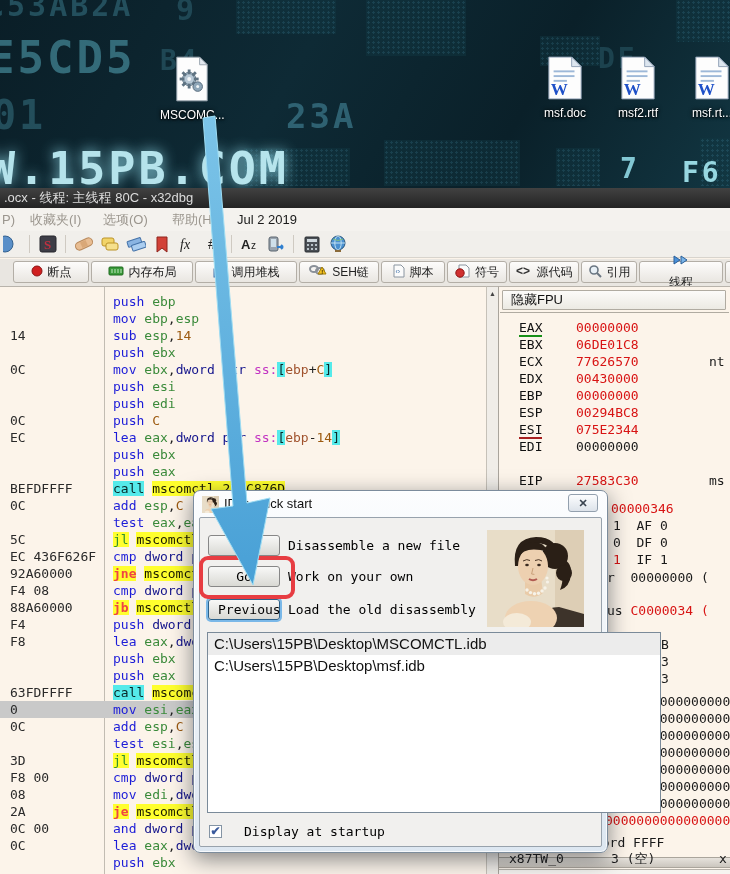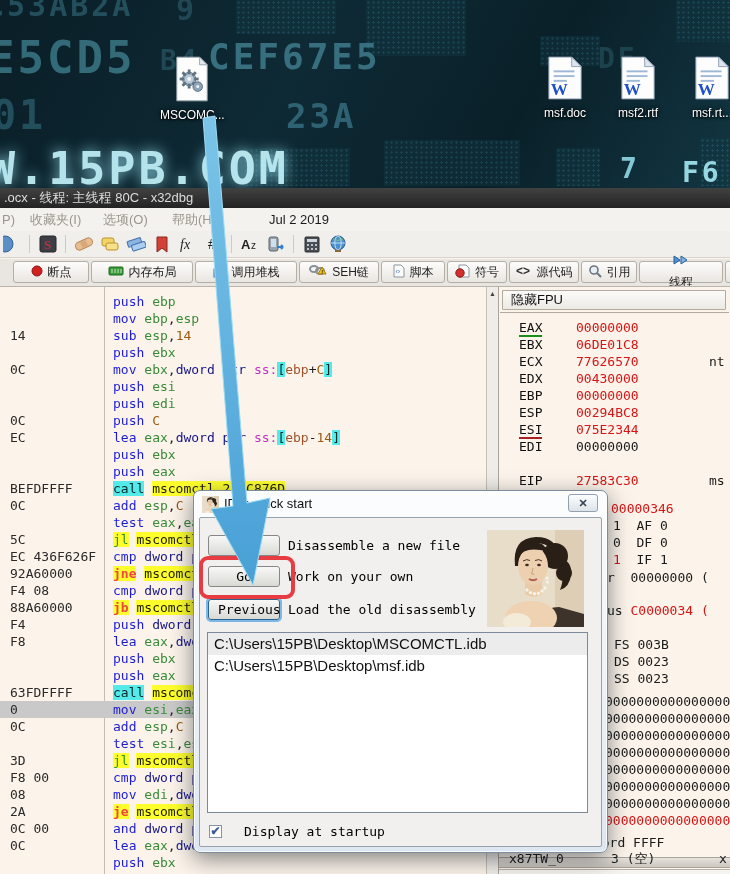--- a/index.html
+++ b/index.html
@@ -12,21 +12,21 @@
   .bg-block{position:absolute;background-color:#123843;background-image:radial-gradient(#2a6274 1px,transparent 1.4px);background-size:5px 5px;}
   .dicon{position:absolute;top:56px;width:64px;text-align:center;cursor:pointer;}
   .dicon-img{display:inline-block;}
   .dicon-label{margin-top:2px;font-size:12px;color:#fff;text-shadow:0 1px 2px #000,0 0 4px #000;}
   
   .xwin{position:absolute;left:0;top:188px;width:730px;height:686px;background:#fcf4ea;}
   .titlebar{position:absolute;left:0;top:0;width:100%;height:20px;
             background:linear-gradient(#414141,#232323);color:#dcdcdc;font-size:13px;line-height:20px;padding-left:4px;box-sizing:border-box;}
   .menubar{position:absolute;left:0;top:20px;width:100%;height:23px;background:#f4f2ee;border-bottom:1px solid #ddd9d2;font-size:13px;line-height:23px;}
   .menu-item{position:absolute;top:0;color:#9b968e;}
-  .menu-date{position:absolute;top:0;color:#1a1a1a;margin-left:32px;}
+  .menu-date{position:absolute;top:0;color:#1a1a1a;}
   .toolbar{position:absolute;left:0;top:43px;width:100%;height:27px;background:#f1efeb;border-bottom:1px solid #d8d4cd;
            display:flex;align-items:center;gap:5px;padding-left:1px;box-sizing:border-box;}
   .tbi{width:21px;height:21px;display:flex;align-items:center;justify-content:center;font-size:14px;}
   .tb-sep{width:1px;height:18px;background:#cfcac2;margin:0 2px;}
   .tabbar{position:absolute;left:0;top:71px;width:100%;height:39px;background:#e9e6e1;border-bottom:1px solid #b8b3ab;
           display:flex;padding:2px 0 0 12px;box-sizing:border-box;}
   .tab{height:22px;margin:0 1px;background:linear-gradient(#fdfcfb,#e9e6e1);border:1px solid #b3aea6;border-radius:3px;
        display:flex;align-items:center;justify-content:center;gap:5px;font-size:12px;color:#222;flex:none;box-sizing:border-box;}
   
   .main{position:absolute;left:0;top:98px;width:730px;height:588px;}
@@ -61,21 +61,21 @@
           box-shadow:0 6px 22px rgba(10,15,25,.5), inset 0 0 0 1px rgba(255,255,255,.75);box-sizing:border-box;}
   .dlg-icon{position:absolute;left:8px;top:5px;width:17px;height:17px;}
   .dlg-title{position:absolute;left:30px;top:5px;font-size:13px;color:#101010;}
   .dlg-close{position:absolute;right:9px;top:3px;width:30px;height:18px;background:linear-gradient(#fcfdfe,#dde3ea);
              border:1px solid #93a0ae;border-radius:3px;color:#3a4450;font-size:11px;text-align:center;line-height:16px;font-weight:bold;box-sizing:border-box;cursor:pointer;}
   .dlg-client{position:absolute;left:5px;right:5px;top:26px;bottom:5px;background:#f1f0ee;border:1px solid #98a2ac;border-radius:2px;}
   .dlg-btn{position:absolute;left:14px;width:72px;height:21px;background:linear-gradient(#f8f8f7,#d9d9d4);
            border:1px solid #878787;border-radius:3px;font:13px "DejaVu Sans Mono",monospace;text-align:center;line-height:19px;color:#000;box-sizing:border-box;cursor:pointer;}
   .dlg-btn.focused{border:1px solid #2c628b;box-shadow:0 0 0 2px #7ab8e8;padding-left:9px;}
   .dlg-desc{position:absolute;left:94px;font:13px "DejaVu Sans Mono",monospace;color:#000;white-space:pre;}
-  .dlg-list{position:absolute;left:13px;top:141px;width:381px;height:181px;background:#fff;border:1px solid #7a8a99;box-sizing:border-box;overflow:hidden;}
+  .dlg-list{position:absolute;left:13px;top:141px;width:454px;height:181px;background:#fff;border:1px solid #7a8a99;box-sizing:border-box;overflow:hidden;}
   .dlg-list-item{height:22px;line-height:22px;padding-left:6px;font-size:15px;color:#111;white-space:pre;cursor:pointer;}
   .dlg-list-item.first{background:#ececec;}
   .dlg-check-row{position:absolute;left:15px;top:333px;height:16px;}
   .dlg-checkbox{position:absolute;left:0;top:1px;width:13px;height:13px;background:#fff;border:1px solid #8494a4;box-sizing:border-box;
                 color:#3a5a9c;font-size:12px;line-height:11px;text-align:center;font-weight:bold;cursor:pointer;}
   .dlg-check-label{position:absolute;left:21px;top:0;font:13px "DejaVu Sans Mono",monospace;color:#000;white-space:pre;padding-left:14px;}
   .portrait{position:absolute;left:293px;top:39px;width:97px;height:97px;}
   
   .red-rect{position:absolute;left:199px;top:556px;width:88px;height:35px;border:4px solid #e73d42;border-radius:9px;z-index:40;}
   .overlay{position:absolute;left:0;top:0;z-index:50;pointer-events:none;}
@@ -91,21 +91,20 @@
       <div class="bg-block" style="left: 676px; top: 0px; width: 54px; height: 42px; opacity: 0.45;"></div>
       <div class="bg-block" style="left: 244px; top: 148px; width: 106px; height: 38px; opacity: 0.45;"></div>
       <div class="bg-block" style="left: 384px; top: 140px; width: 136px; height: 46px; opacity: 0.45;"></div>
       <div class="bg-block" style="left: 556px; top: 148px; width: 44px; height: 38px; opacity: 0.45;"></div>
       <div class="bg-block" style="left: 700px; top: 138px; width: 30px; height: 48px; opacity: 0.45;"></div>
       <div class="bg-block" style="left: 540px; top: 36px; width: 60px; height: 30px; opacity: 0.45;"></div>
       <div class="bg-text" style="left: -14px; top: -12px; font-size: 30px; color: rgb(44, 95, 110); opacity: 0.75;">C53AB2A</div>
       <div class="bg-text" style="left: 176px; top: -8px; font-size: 30px; color: rgb(44, 95, 110); opacity: 0.6;">9</div>
       <div class="bg-text" style="left: -12px; top: 32px; font-size: 44px; color: rgb(85, 167, 184); opacity: 0.55;">E5CD5</div>
       <div class="bg-text" style="left: 160px; top: 44px; font-size: 28px; color: rgb(44, 95, 110); opacity: 0.6;">B4</div>
-      <div class="bg-text" style="left: 208px; top: 36px; font-size: 36px; color: rgb(63, 124, 140); opacity: 0.85;">CEF67E5</div>
       <div class="bg-text" style="left: 598px; top: 42px; font-size: 28px; color: rgb(36, 79, 92); opacity: 0.7;">DE</div>
       <div class="bg-text" style="left: -8px; top: 92px; font-size: 40px; color: rgb(42, 90, 104); opacity: 0.8;">01</div>
       <div class="bg-text" style="left: 286px; top: 96px; font-size: 34px; color: rgb(58, 117, 135); opacity: 0.75;">23A</div>
       <div class="bg-text" style="left: -12px; top: 142px; font-size: 45px; color: rgb(191, 238, 246); opacity: 0.95; text-shadow: rgba(150, 225, 240, 0.95) 0px 0px 14px;">W.15PB.COM</div>
       <div class="bg-text" style="left: 620px; top: 152px; font-size: 28px; color: rgb(143, 216, 228); opacity: 0.9;">7</div>
       <div class="bg-text" style="left: 682px; top: 156px; font-size: 28px; color: rgb(159, 224, 234); opacity: 0.95;">F6</div>
       <div class="dicon" style="left: 160px;"><div class="dicon-img"><svg width="38" height="46" viewBox="0 0 40 48">
             <path d="M4,1 h24 l8,8 v38 h-32 z" fill="#fdfdfd" stroke="#9aa5b0"></path>
             <path d="M28,1 l8,8 h-8 z" fill="#e2e8ee" stroke="#9aa5b0"></path>
             <g>

